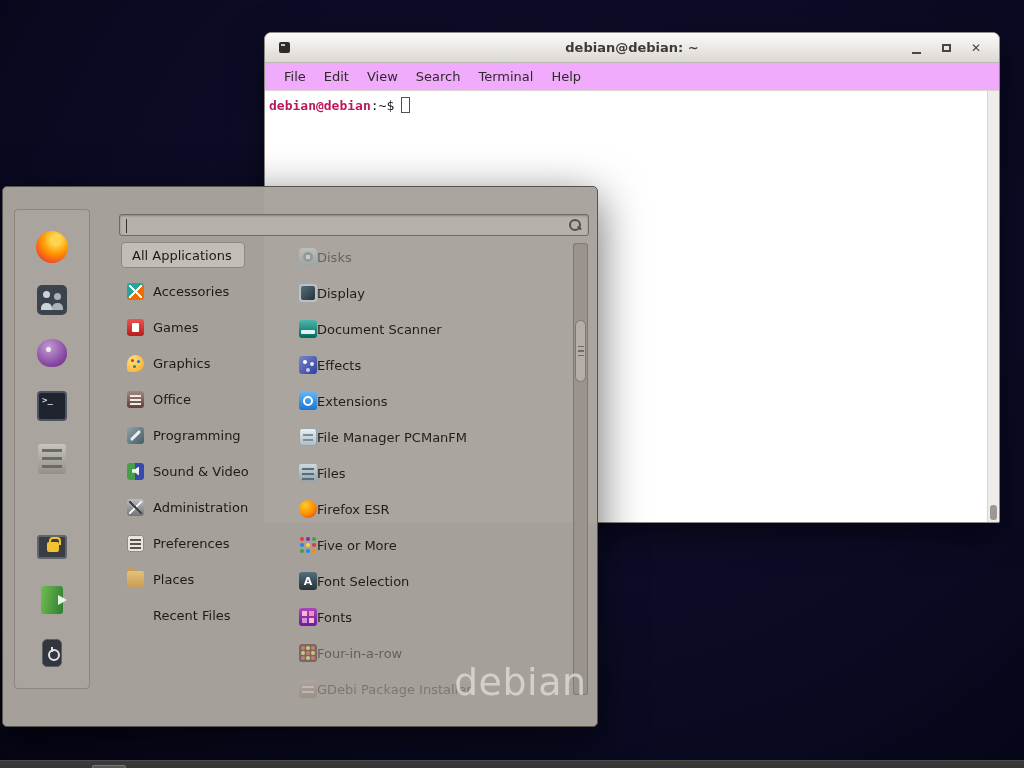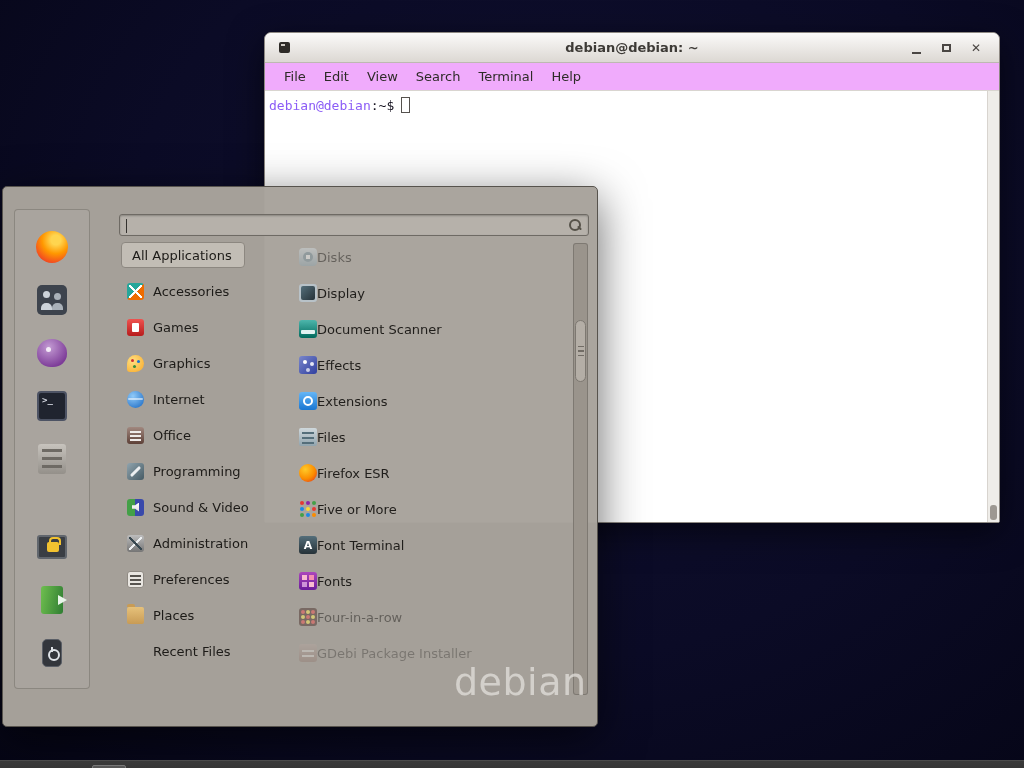--- a/index.html
+++ b/index.html
@@ -18,21 +18,21 @@
   .win-icon::after { content:""; position:absolute; left:2px; top:2px; width:4px; height:2px; background:#cfcac4; }
   .titlebar .title { position:absolute; left:0; right:0; text-align:center; font-size:13px; font-weight:bold; color:#3d3a36; }
   .controls { position:absolute; right:8px; top:0; height:30px; display:flex; align-items:center; }
   .ctrl { width:30px; height:26px; display:flex; align-items:center; justify-content:center; color:#4a4643; font-size:12px; cursor:default; }
   .glyph-min { width:9px; height:2px; background:#4a4643; margin-top:9px; }
   .glyph-max { width:9px; height:8px; border:2px solid #4a4643; }
   .menubar { height:28px; background:#f0abfc; border-bottom:1px solid #d9d5d0; display:flex; align-items:center; padding-left:10px; }
   .mitem { padding:3px 9px; font-size:13px; color:#2e2b28; }
   .term-content { position:relative; height:431px; background:#fff; border-radius:0 0 2px 2px;
     font-family:"DejaVu Sans Mono", monospace; font-size:13px; padding:6px 16px 0 4px; }
-  .p-user { color:#8b5cf6; font-weight:normal; }
+  .p-user { color:#be185d; font-weight:bold; }
   .p-rest { color:#171421; }
   .cursor { display:inline-block; width:9px; height:16px; border:1px solid #55524e; vertical-align:-3px; margin-left:7px; }
   .term-scrollbar { position:absolute; right:0; top:0; width:12px; height:100%; background:#efede9; border-left:1px solid #d8d4cf; border-radius:0 0 2px 0; }
   .term-thumb { position:absolute; bottom:2px; left:2px; width:7px; height:15px; background:#9d9892; border-radius:3px; }
 
   
   .menu-panel { position:absolute; left:2px; top:186px; width:596px; height:541px;
     background:rgba(168,163,156,0.98); border:1px solid #57534d; border-radius:5px;
     box-shadow:0 12px 46px rgba(0,0,0,.6); z-index:5; }
 
@@ -276,24 +276,20 @@
       </div>
       <div class="cat-row">
         <span class="i16 ic-games"></span>
         <span class="cat-label">Games</span>
       </div>
       <div class="cat-row">
         <span class="i16 ic-graphics"></span>
         <span class="cat-label">Graphics</span>
       </div>
       <div class="cat-row">
-        <span class="i16 ic-internet"></span>
-        <span class="cat-label">Internet</span>
-      </div>
-      <div class="cat-row">
         <span class="i16 ic-office"></span>
         <span class="cat-label">Office</span>
       </div>
       <div class="cat-row">
         <span class="i16 ic-programming"></span>
         <span class="cat-label">Programming</span>
       </div>
       <div class="cat-row">
         <span class="i16 ic-sound-video"></span>
         <span class="cat-label">Sound &amp; Video</span>
@@ -331,34 +327,38 @@
       </div>
       <div class="app-row">
         <span class="i18 ia-effects"></span>
         <span class="app-label">Effects</span>
       </div>
       <div class="app-row">
         <span class="i18 ia-extensions"></span>
         <span class="app-label">Extensions</span>
       </div>
       <div class="app-row">
+        <span class="i18 ia-pcmanfm"></span>
+        <span class="app-label">File Manager PCManFM</span>
+      </div>
+      <div class="app-row">
         <span class="i18 ia-files"></span>
         <span class="app-label">Files</span>
       </div>
       <div class="app-row">
         <span class="i18 ia-firefox"></span>
         <span class="app-label">Firefox ESR</span>
       </div>
       <div class="app-row">
         <span class="i18 ia-five"></span>
         <span class="app-label">Five or More</span>
       </div>
       <div class="app-row">
         <span class="i18 ia-fontsel"></span>
-        <span class="app-label">Font Terminal</span>
+        <span class="app-label">Font Selection</span>
       </div>
       <div class="app-row">
         <span class="i18 ia-fonts"></span>
         <span class="app-label">Fonts</span>
       </div>
       <div class="app-row faded">
         <span class="i18 ia-four"></span>
         <span class="app-label">Four-in-a-row</span>
       </div>
       <div class="app-row faded2">

